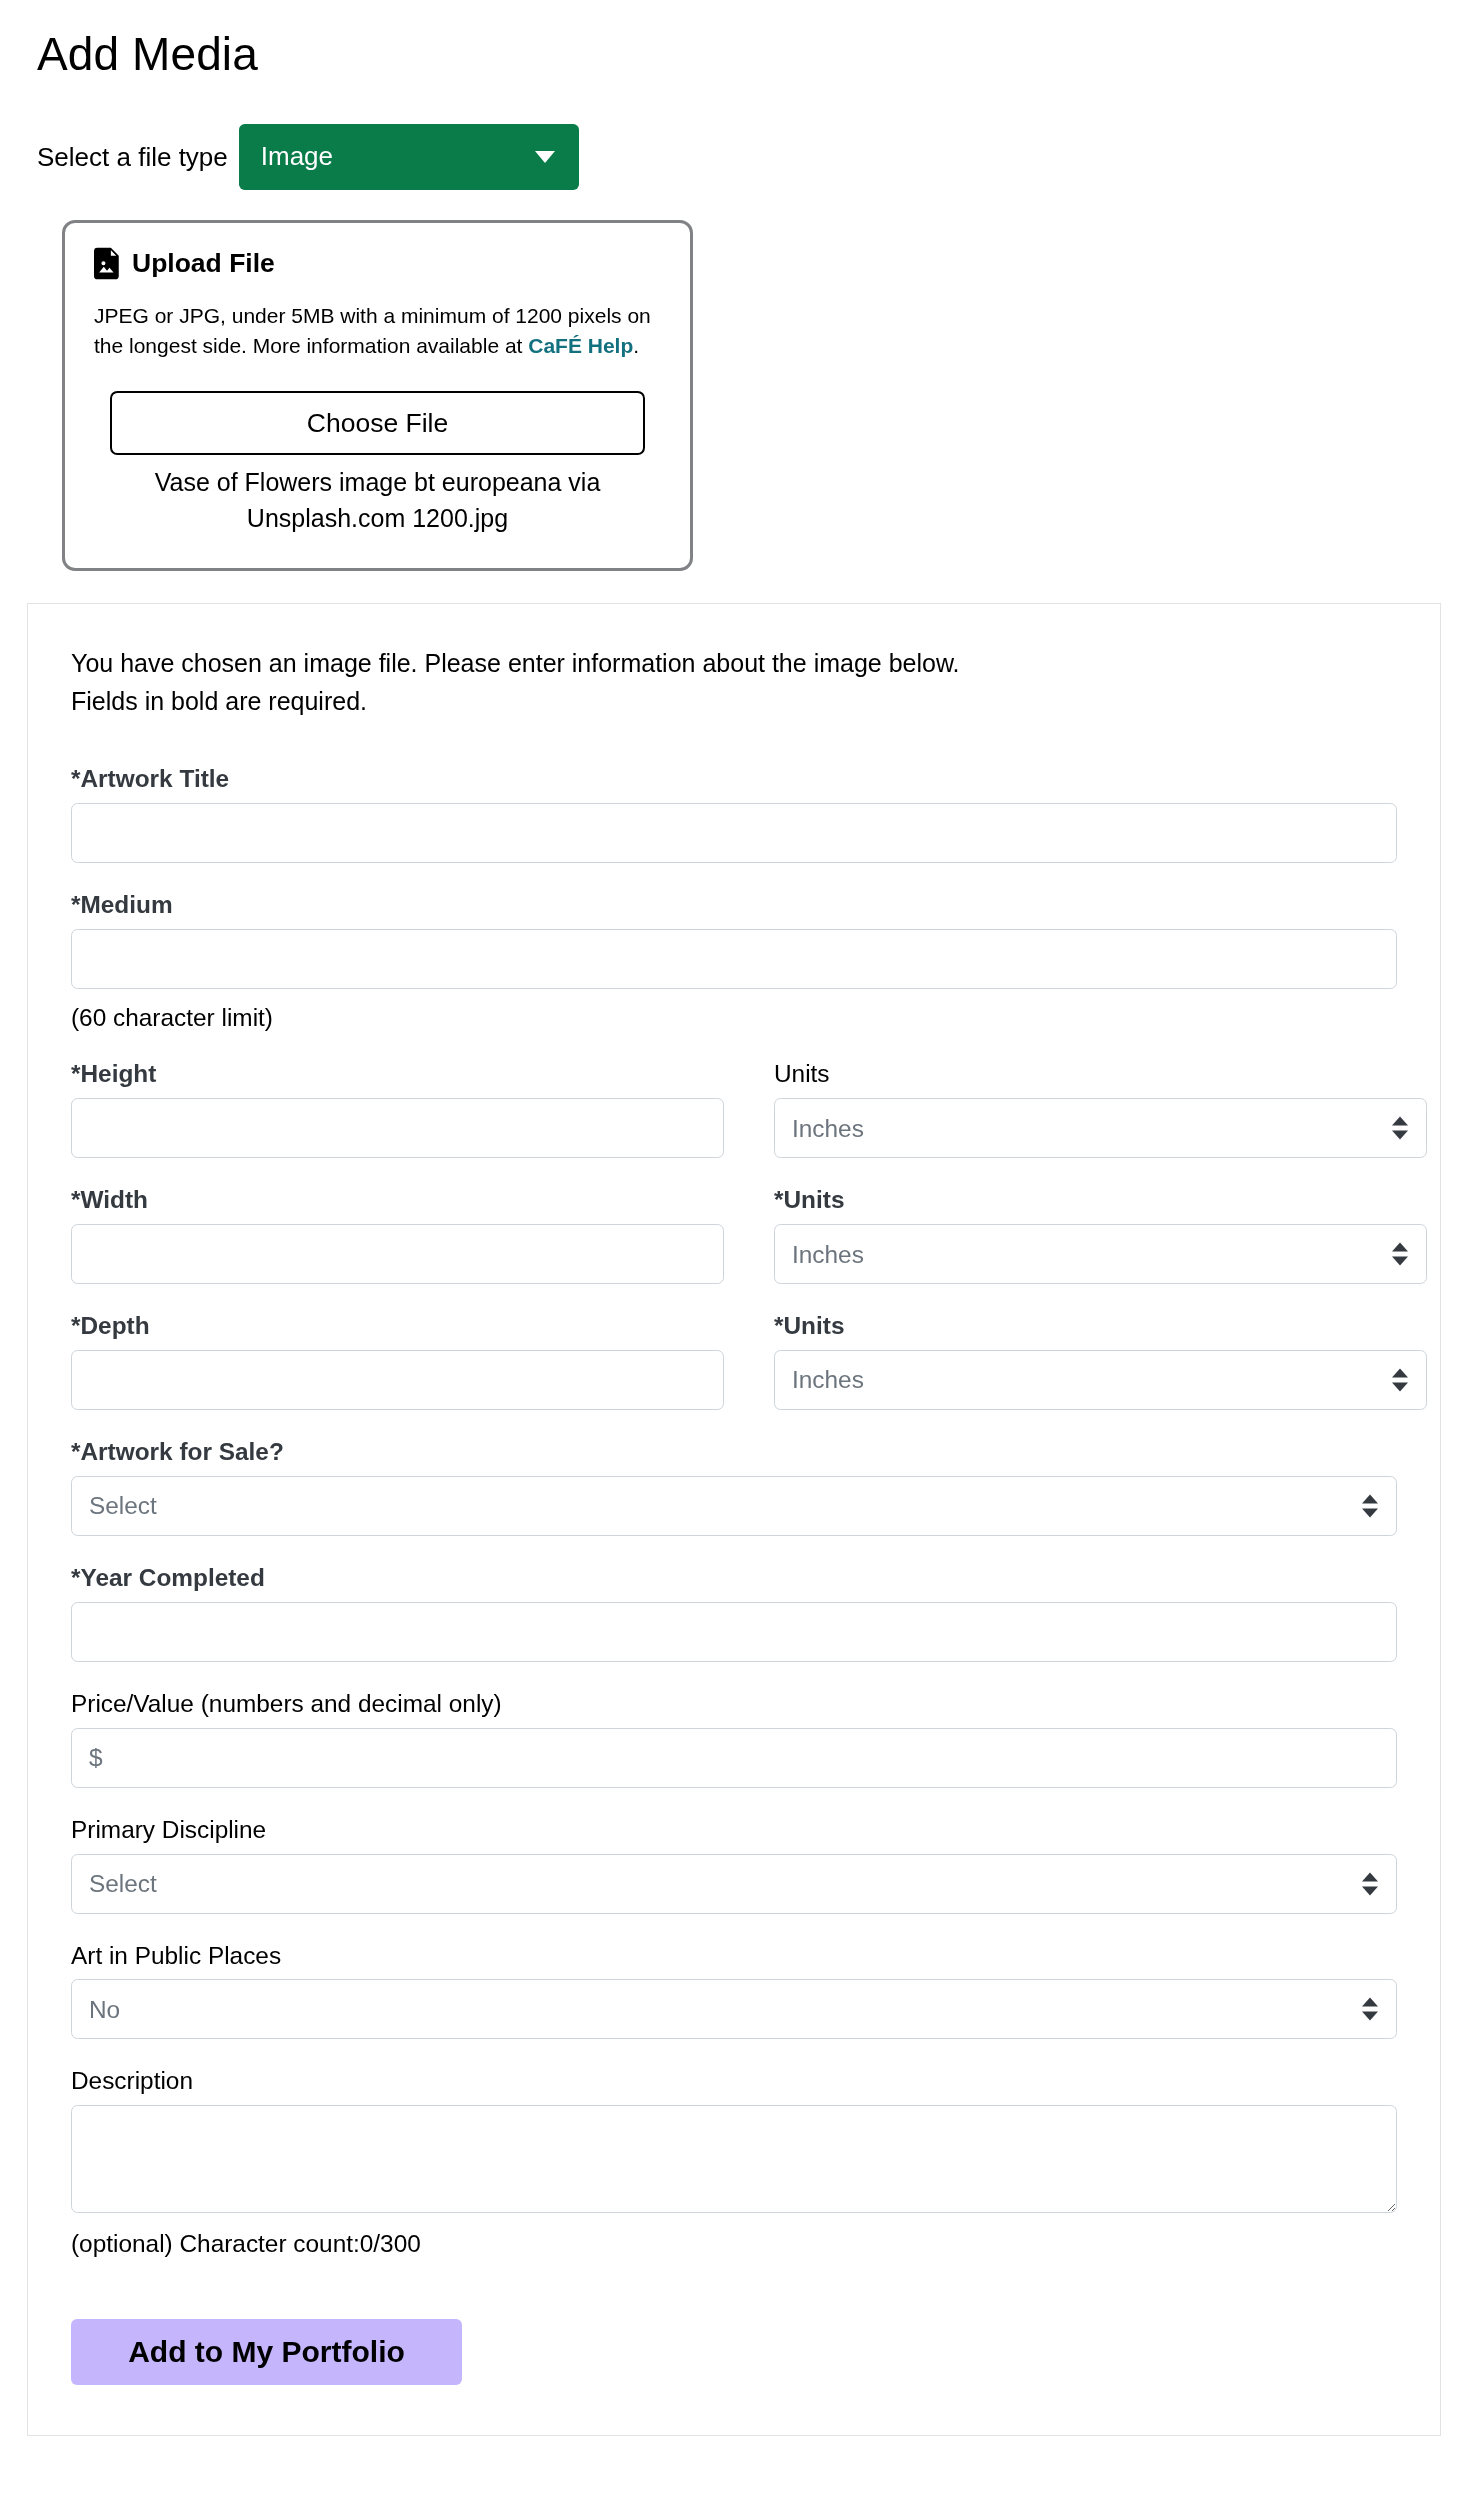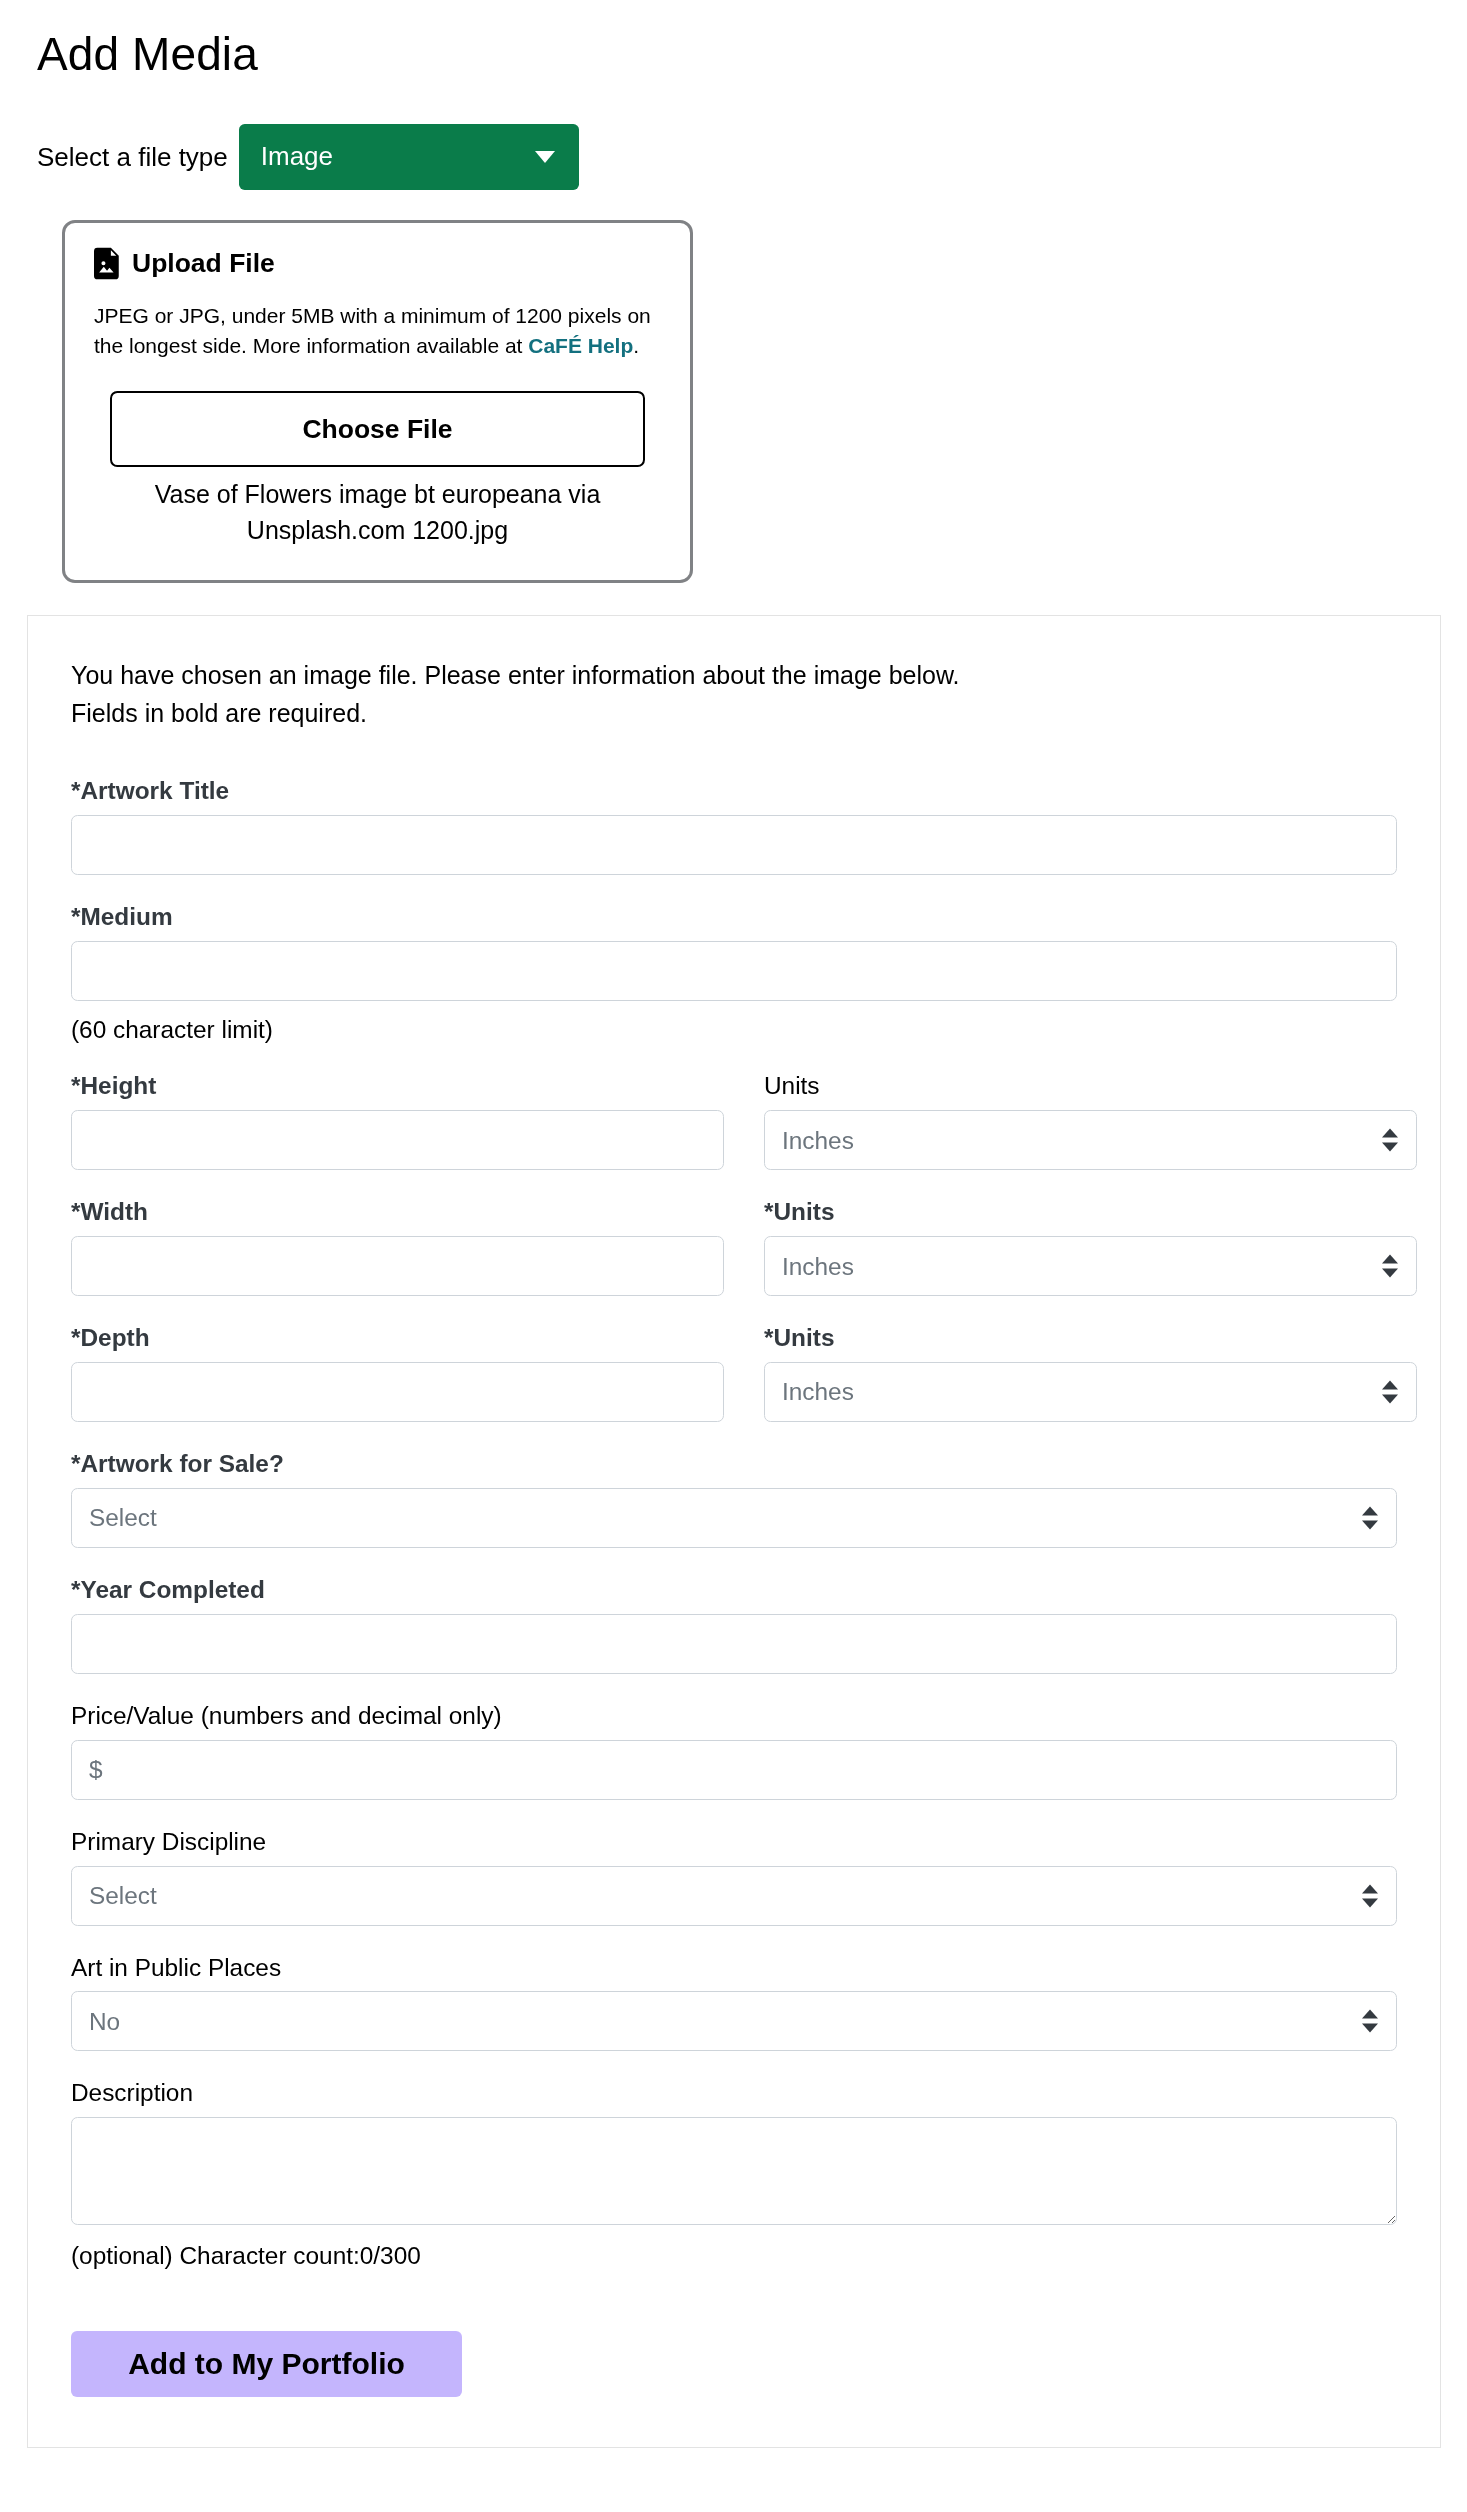--- a/index.html
+++ b/index.html
@@ -102,26 +102,26 @@
   .upload-desc .help-link {
     color: #13707f;
     font-weight: bold;
     text-decoration: none;
     cursor: pointer;
   }
   .choose-file-btn {
     display: block;
     margin: 30px auto 0 auto;
     width: 535px;
-    height: 76px;
+    height: 64px;
     border: 2.2px solid #000000;
     border-radius: 7.2px;
     background: #ffffff;
     font-size: 26.5px;
-    font-weight: bold;
+    font-weight: normal;
     color: #000;
     font-family: "Liberation Sans", sans-serif;
     cursor: pointer;
   }
   .chosen-filename {
     margin: 10px auto 0 auto;
     max-width: 495px;
     text-align: center;
     font-size: 25px;
     line-height: 1.42;
@@ -198,21 +198,21 @@
     width: 0; height: 0;
     border-left: 8px solid transparent;
     border-right: 8px solid transparent;
   }
   .select-wrap .stepper i.up { border-bottom: 9.3px solid #343a40; }
   .select-wrap .stepper i.down { border-top: 9.3px solid #343a40; }
 
   .grid2 {
     display: grid;
     grid-template-columns: 653px 653px;
-    column-gap: 40px;
+    column-gap: 50px;
   }
   .grid2 .cell { min-width: 0; }
 
   textarea.ctl {
     height: 108px;
     padding: 13px 17px;
     resize: vertical;
     line-height: 1.3;
   }
   .submit-btn {

